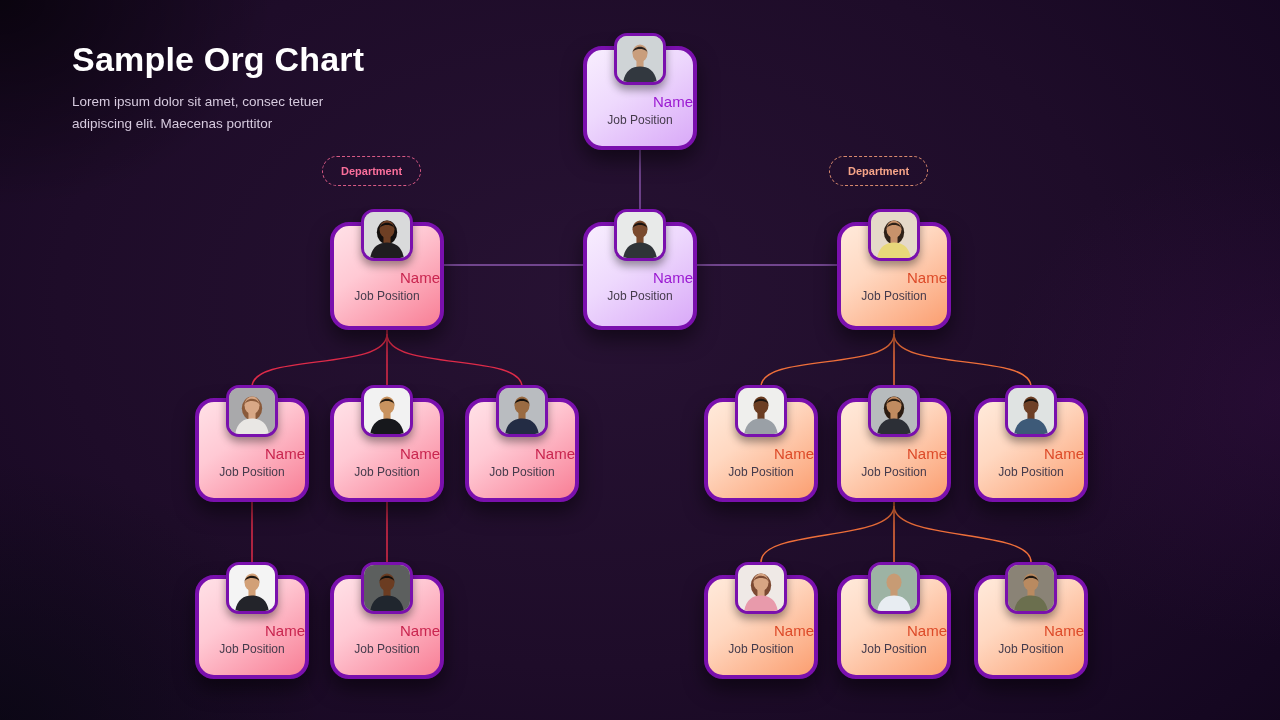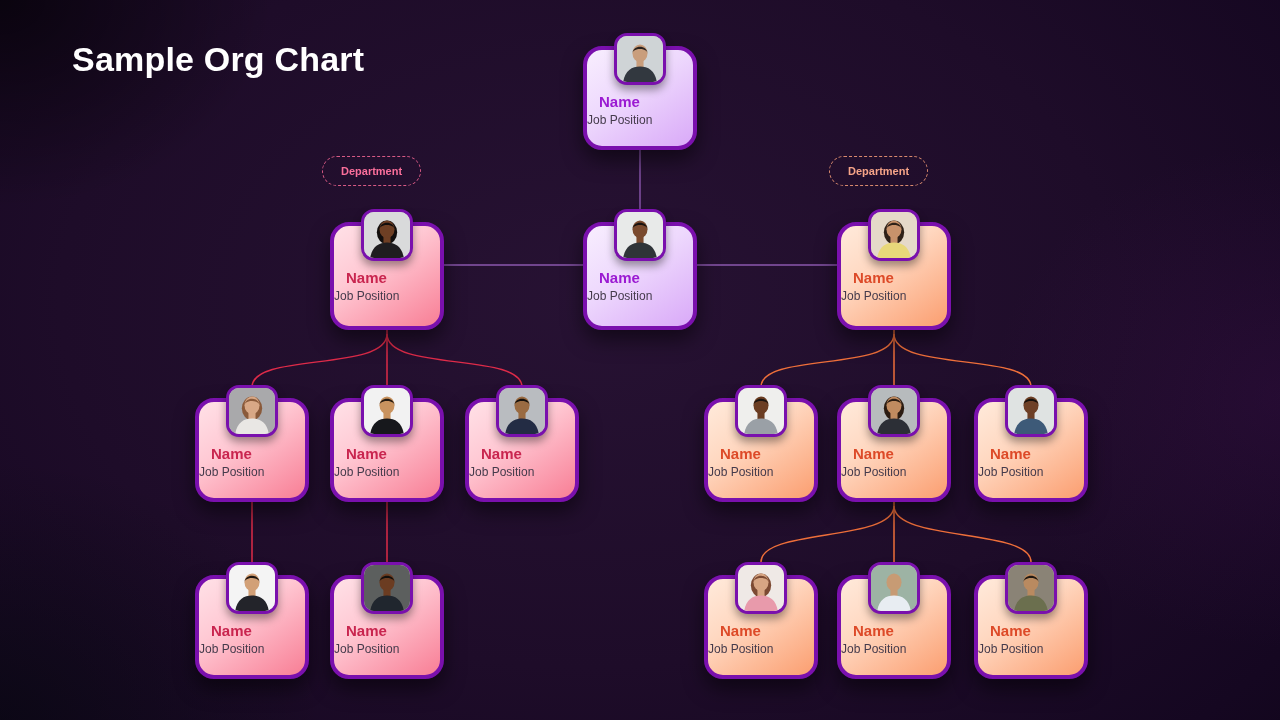--- a/index.html
+++ b/index.html
@@ -29,32 +29,36 @@
   .card.h104{height:104px;}
   .card-purple{background:linear-gradient(145deg,#f8eefe 0%,#eed9fd 42%,#d9a9f8 100%);}
   .card-pink{background:linear-gradient(145deg,#ffe1e7 0%,#ffc9d4 38%,#f87e95 100%);}
   .card-orange{background:linear-gradient(145deg,#ffeadb 0%,#ffd8c1 38%,#fb9e70 100%);}
   .photo{
     position:absolute;top:-17px;left:50%;transform:translateX(-50%);
     width:52px;height:52px;box-sizing:border-box;border:3px solid #7a10ad;border-radius:13px;
     overflow:hidden;box-shadow:0 5px 9px rgba(0,0,0,.38);background:#ccc;
   }
   .photo svg{display:block;width:100%;height:100%;}
-  .card-name{margin-top:43px;text-align:left;font-size:15px;font-weight:bold;margin-left:12px;}
-  .card-pos{text-align:left;font-size:12px;margin-top:3px;color:#453b4c;}
+  .card-name{margin-top:43px;text-align:right;font-size:15px;font-weight:normal;}
+  .card-pos{text-align:center;font-size:12px;margin-top:3px;color:#453b4c;}
   .card-purple .card-name{color:#9b1ad2;}
   .card-pink .card-name{color:#c9254f;}
   .card-orange .card-name{color:#dd4a28;}
 </style>
 </head>
 <body>
 
 <div class="slide">
 
   <div class="title">Sample Org Chart</div>
+  <div class="subtitle">
+    <div>Lorem ipsum dolor sit amet, consec tetuer</div>
+    <div>adipiscing elit. Maecenas porttitor</div>
+  </div>
 
   <svg class="connectors" viewBox="0 0 1280 720">
     <g stroke="#8b57ae" stroke-width="1.4" fill="none">
       <path d="M640 150 V209"></path>
       <path d="M444 265 H583"></path>
       <path d="M697 265 H837"></path>
     </g>
     <g stroke="#de2b49" stroke-width="1.5" fill="none">
       <path d="M387 330 V385"></path>
       <path d="M387 334 C387 372 252 352 252 387"></path>

